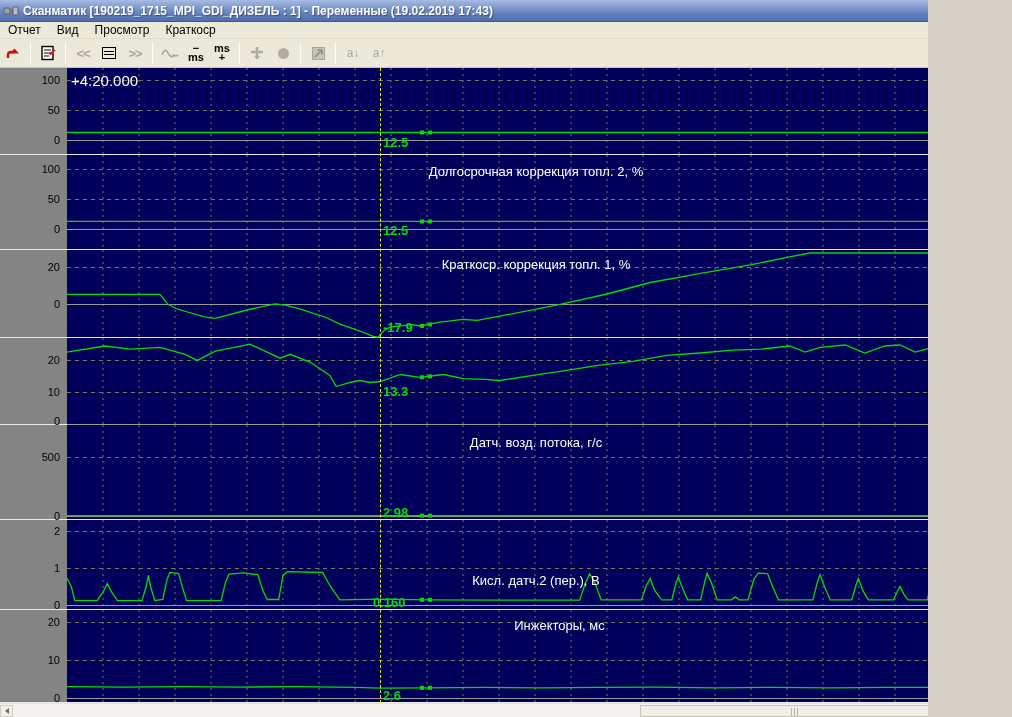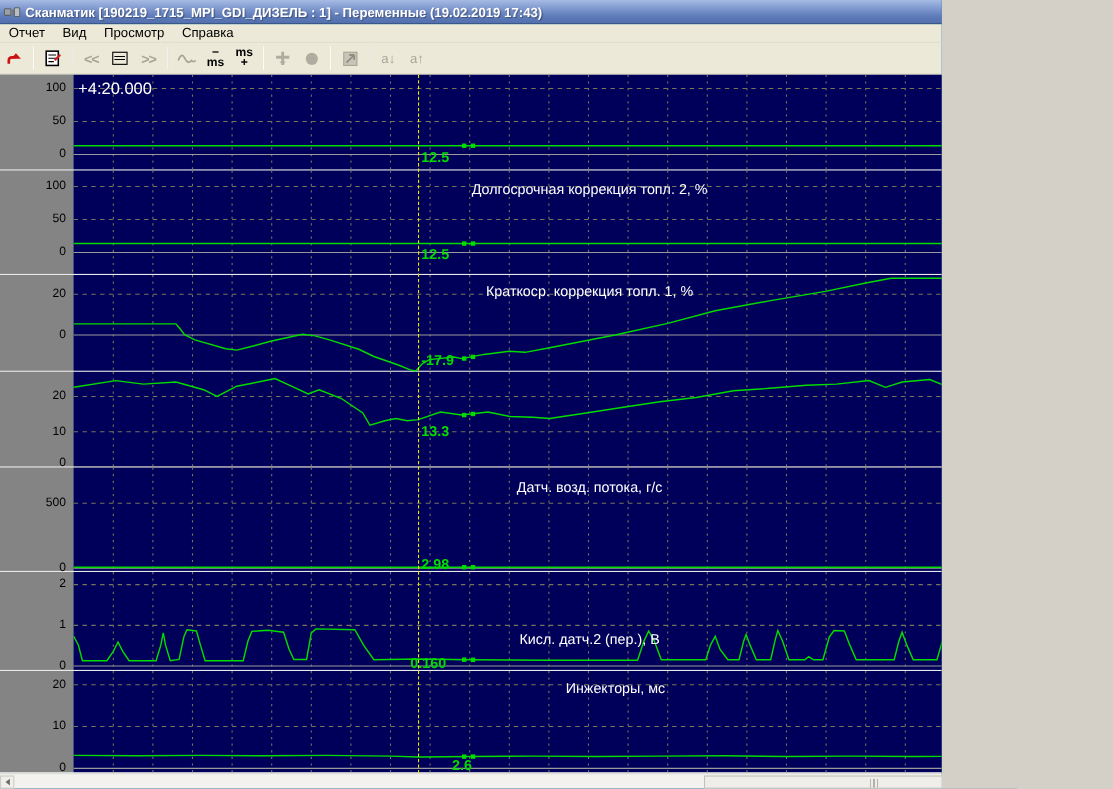--- a/index.html
+++ b/index.html
@@ -1,19 +1,19 @@
 <!DOCTYPE html>
 <html><head>
 <meta charset="utf-8">
 <style>
   html,body{margin:0;padding:0;background:#d4d0c8;}
   *{box-sizing:border-box;}
   #window{
-    position:relative;width:856px;height:717px;overflow:hidden;
-    background:#0369a1;font-family:"Liberation Sans",sans-serif;
+    position:relative;width:928px;height:717px;overflow:hidden;
+    background:#b91c1c;font-family:"Liberation Sans",sans-serif;
   }
   
   #titlebar{
     position:absolute;left:0;top:0;width:1012px;height:22px;
     background:linear-gradient(180deg,#a6bbe4 0%,#7c96cd 40%,#5f7cba 70%,#536fae 100%);
     border-bottom:1px solid #3f5687;
     display:flex;align-items:center;color:#fff;
   }
   #titlebar .app-icon{width:16px;height:14px;margin:0 4px 0 3px;flex:0 0 auto;}
   #titlebar .title-text{
@@ -121,21 +121,21 @@
       <button class="wbtn">—</button>
       <button class="wbtn">❐</button>
       <button class="wbtn">✕</button>
     </div>
   </div>
 
   <div id="menubar">
     <span class="menu-item">Отчет</span>
     <span class="menu-item">Вид</span>
     <span class="menu-item">Просмотр</span>
-    <span class="menu-item">Справка</span>
+    <span class="menu-item">Краткоср</span>
   </div>
 
   <div id="toolbar">
     <button class="tbtn">
       <svg width="16" height="16" viewBox="0 0 16 16">
         <path d="M3 13 L3 10 Q3 7 6 7 L9 7" stroke="#cc1111" stroke-width="2.4" fill="none"></path>
         <path d="M8 2.5 L13 7 L8 11.5 Z" fill="#cc1111" transform="rotate(-90 9.5 7)"></path>
       </svg>
     </button>
     <span class="tsep"></span>
@@ -468,21 +468,21 @@
           <line x1="931" x2="931" y1="0" y2="93" stroke="#76765c" stroke-dasharray="2,4"></line>
           <line x1="967" x2="967" y1="0" y2="93" stroke="#76765c" stroke-dasharray="2,4"></line>
           <line x1="67" x2="1005" y1="12.5" y2="12.5" stroke="#76765c" stroke-dasharray="4,4"></line>
           <line x1="67" x2="1005" y1="50.5" y2="50.5" stroke="#76765c" stroke-dasharray="4,4"></line>
           <line x1="67" x2="1005" y1="88.5" y2="88.5" stroke="#9a9a9a"></line>
           <polyline points="67.0,76.7 124.6,77.1 182.2,76.7 239.8,77.1 297.4,76.7 355.0,77.4 380.2,78.2 427.0,77.8 484.6,77.4 542.2,77.8 599.8,77.4 657.4,77.1 715.0,77.8 772.6,77.4 830.2,77.8 887.8,77.4 945.4,77.4 1005.0,77.4" fill="none" stroke="#00dc00" stroke-width="1.3"></polyline>
           <rect x="420" width="4" height="4" y="75.8731030873888" fill="#00dc00"></rect>
           <rect x="428" width="4" height="4" y="75.80973639455783" fill="#00dc00"></rect>
         </svg>
         <div class="panel-title" style="top: 8px; color: rgb(255, 255, 255); padding-left: 47px;">Инжекторы, мс</div>
-        <div class="cursor-value" style="left: 383px; color: rgb(0, 220, 0); top: 78px; margin-left: 28px;">2.6</div>
+        <div class="cursor-value" style="left: 383px; color: rgb(0, 220, 0); top: 78px;">2.6</div>
       </div>
     </div>
   <div id="vstrip"></div>
   <div id="cursor-line" style="border-left-color: rgb(232, 232, 0);"></div>
   <div id="time-label">+4:20.000</div>
   <div id="sdiv-tag">5 s/div</div>
 
   <div id="hscroll">
     <div class="sarrow" id="sarrow-left">
       <span class="tri tri-left"></span>

